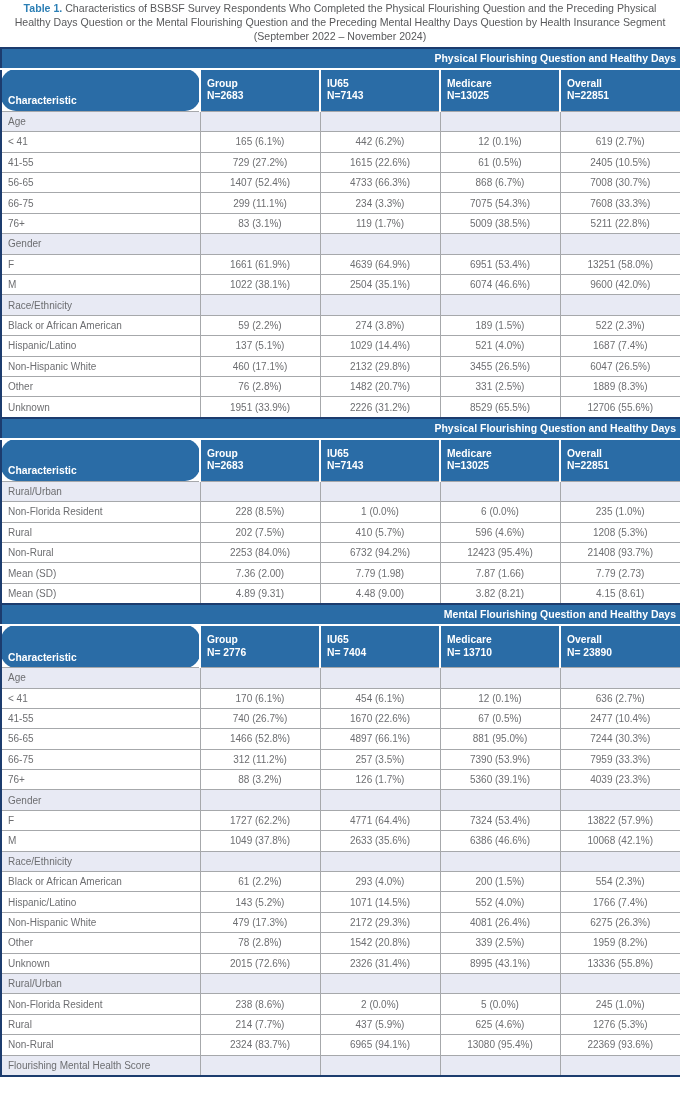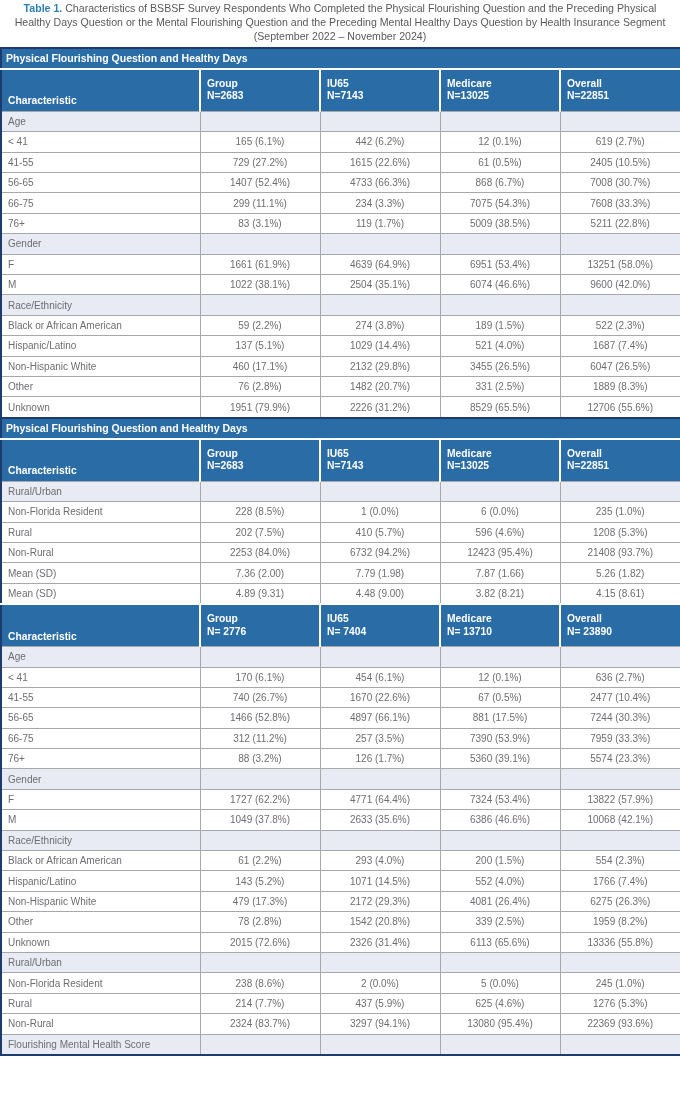--- a/index.html
+++ b/index.html
@@ -14,33 +14,33 @@
   .title-prefix{color:#2C7FB5;font-weight:bold;}
 
   table.char-table{
     width:680px;border-collapse:collapse;table-layout:fixed;
     border:2px solid #1C3C6E;
   }
   td{font-size:10px;color:#6D6E71;overflow:hidden;white-space:nowrap;}
 
   
   .banner-row td{
-    background:#2A6CA6;color:#ffffff;font-weight:bold;text-align:left;
+    background:#2A6CA6;color:#ffffff;font-weight:bold;text-align:right;
     font-size:10.5px;padding:2px 4px 3px;height:14px;
     border-top:2px solid #1C3C6E;
   }
 
   
   .header-row td{
     background:#2A6CA6;color:#ffffff;font-weight:bold;text-align:left;
     vertical-align:bottom;font-size:10.3px;line-height:1.22;
     border-top:2px solid #ffffff;border-left:2px solid #ffffff;
     padding:3px 6px 3px;height:30px;
   }
-  .header-row td:first-child{border-left:none;}
+  .header-row td:first-child{border-left:none;border-radius:15px;}
   .header-row td.col-h{padding-bottom:8px;margin-top:39px;}
 
   
   .subheader-row td, .data-row td{
     border:1px solid #A6A8AB;height:17.4px;padding:1px 6px;
     background:#ffffff;
   }
   .subheader-row td{background:#E8EAF4;}
   td.char{text-align:left;}
   td.val{text-align:center;padding:1px 2px;}
@@ -175,21 +175,21 @@
         </tr>
         <tr class="data-row">
           <td class="char">Other</td>
           <td class="val">76 (2.8%)</td>
           <td class="val">1482 (20.7%)</td>
           <td class="val">331 (2.5%)</td>
           <td class="val">1889 (8.3%)</td>
         </tr>
         <tr class="data-row">
           <td class="char">Unknown</td>
-          <td class="val">1951 (79.9%)</td>
+          <td class="val">1951 (33.9%)</td>
           <td class="val">2226 (31.2%)</td>
           <td class="val">8529 (65.5%)</td>
           <td class="val">12706 (55.6%)</td>
         </tr>
         <tr class="banner-row">
           <td colspan="5">Physical Flourishing Question and Healthy Days</td>
         </tr>
         <tr class="header-row">
           <td class="char-h">Characteristic</td>
           <td class="col-h">
@@ -235,29 +235,32 @@
           <td class="val">2253 (84.0%)</td>
           <td class="val">6732 (94.2%)</td>
           <td class="val">12423 (95.4%)</td>
           <td class="val">21408 (93.7%)</td>
         </tr>
         <tr class="data-row">
           <td class="char">Mean (SD)</td>
           <td class="val">7.36 (2.00)</td>
           <td class="val">7.79 (1.98)</td>
           <td class="val">7.87 (1.66)</td>
-          <td class="val">5.26 (1.82)</td>
+          <td class="val">7.79 (2.73)</td>
         </tr>
         <tr class="data-row">
           <td class="char">Mean (SD)</td>
           <td class="val">4.89 (9.31)</td>
           <td class="val">4.48 (9.00)</td>
           <td class="val">3.82 (8.21)</td>
           <td class="val">4.15 (8.61)</td>
         </tr>
+        <tr class="banner-row">
+          <td colspan="5">Mental Flourishing Question and Healthy Days</td>
+        </tr>
         <tr class="header-row">
           <td class="char-h">Characteristic</td>
           <td class="col-h">
             <div>Group</div>
             <div>N= 2776</div>
           </td>
           <td class="col-h">
             <div>IU65</div>
             <div>N= 7404</div>
           </td>
@@ -288,36 +291,36 @@
           <td class="char">41-55</td>
           <td class="val">740 (26.7%)</td>
           <td class="val">1670 (22.6%)</td>
           <td class="val">67 (0.5%)</td>
           <td class="val">2477 (10.4%)</td>
         </tr>
         <tr class="data-row">
           <td class="char">56-65</td>
           <td class="val">1466 (52.8%)</td>
           <td class="val">4897 (66.1%)</td>
-          <td class="val">881 (17.5%)</td>
+          <td class="val">881 (95.0%)</td>
           <td class="val">7244 (30.3%)</td>
         </tr>
         <tr class="data-row">
           <td class="char">66-75</td>
           <td class="val">312 (11.2%)</td>
           <td class="val">257 (3.5%)</td>
           <td class="val">7390 (53.9%)</td>
           <td class="val">7959 (33.3%)</td>
         </tr>
         <tr class="data-row">
           <td class="char">76+</td>
           <td class="val">88 (3.2%)</td>
           <td class="val">126 (1.7%)</td>
           <td class="val">5360 (39.1%)</td>
-          <td class="val">5574 (23.3%)</td>
+          <td class="val">4039 (23.3%)</td>
         </tr>
         <tr class="subheader-row">
           <td class="char">Gender</td>
           <td class="val"></td>
           <td class="val"></td>
           <td class="val"></td>
           <td class="val"></td>
         </tr>
         <tr class="data-row">
           <td class="char">F</td>
@@ -365,21 +368,21 @@
           <td class="char">Other</td>
           <td class="val">78 (2.8%)</td>
           <td class="val">1542 (20.8%)</td>
           <td class="val">339 (2.5%)</td>
           <td class="val">1959 (8.2%)</td>
         </tr>
         <tr class="data-row">
           <td class="char">Unknown</td>
           <td class="val">2015 (72.6%)</td>
           <td class="val">2326 (31.4%)</td>
-          <td class="val">6113 (65.6%)</td>
+          <td class="val">8995 (43.1%)</td>
           <td class="val">13336 (55.8%)</td>
         </tr>
         <tr class="subheader-row">
           <td class="char">Rural/Urban</td>
           <td class="val"></td>
           <td class="val"></td>
           <td class="val"></td>
           <td class="val"></td>
         </tr>
         <tr class="data-row">
@@ -392,21 +395,21 @@
         <tr class="data-row">
           <td class="char">Rural</td>
           <td class="val">214 (7.7%)</td>
           <td class="val">437 (5.9%)</td>
           <td class="val">625 (4.6%)</td>
           <td class="val">1276 (5.3%)</td>
         </tr>
         <tr class="data-row">
           <td class="char">Non-Rural</td>
           <td class="val">2324 (83.7%)</td>
-          <td class="val">3297 (94.1%)</td>
+          <td class="val">6965 (94.1%)</td>
           <td class="val">13080 (95.4%)</td>
           <td class="val">22369 (93.6%)</td>
         </tr>
         <tr class="subheader-row">
           <td class="char">Flourishing Mental Health Score</td>
           <td class="val"></td>
           <td class="val"></td>
           <td class="val"></td>
           <td class="val"></td>
         </tr>

